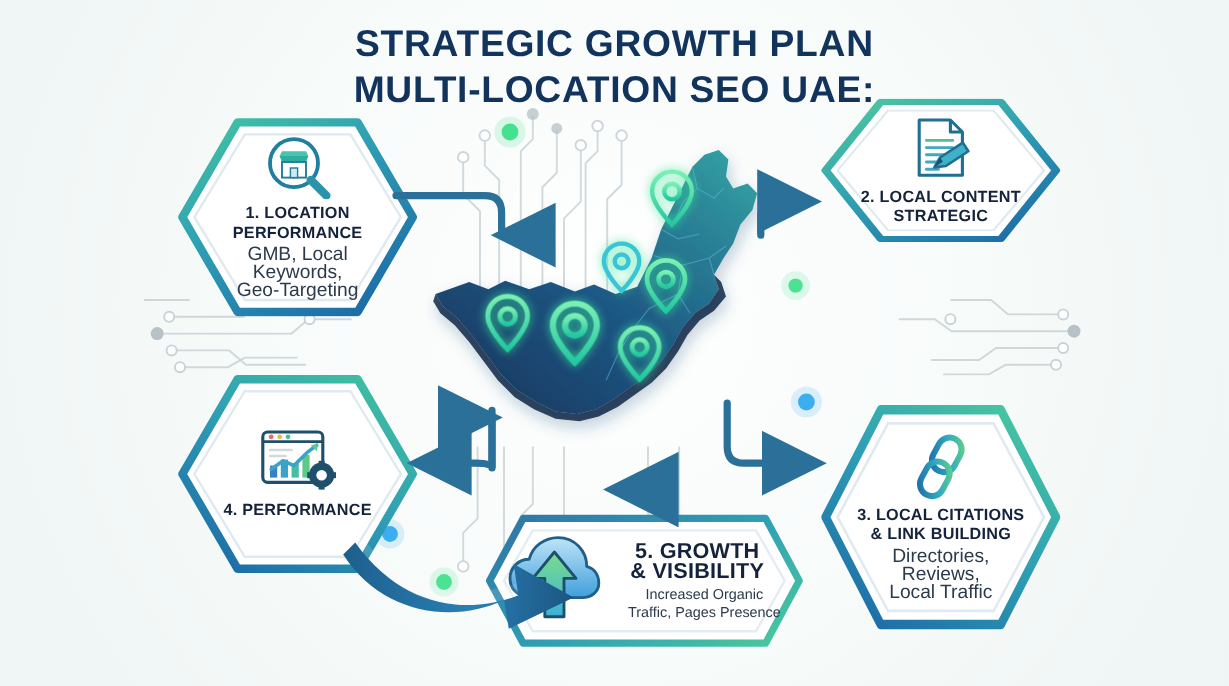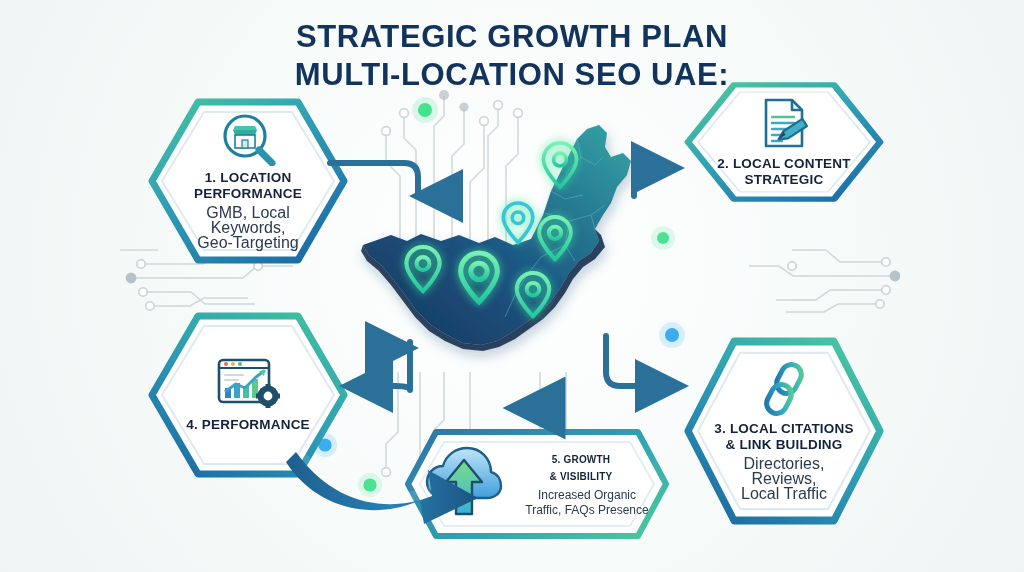--- a/index.html
+++ b/index.html
@@ -56,21 +56,21 @@
 
   #hex1{left:148px;top:98px;width:200px;height:166px;}
   #hex2{left:684px;top:82px;width:200px;height:120px;}
   #hex4{left:148px;top:312px;width:200px;height:166px;}
   #hex3{left:684px;top:312px;width:200px;height:188px;margin-top:25px;}
 
   
   #hex5{left:404px;top:428px;width:266px;height:112px;}
   #hex5 .hex-inner{flex-direction:row;padding:0 14px;gap:10px;}
   #hex5 .hex-text{display:flex;flex-direction:column;align-items:center;justify-content:center;}
-  #hex5 .hex-title{font-size:10px;line-height:17px;}
+  #hex5 .hex-title{font-size:18px;line-height:17px;}
   #hex5 .hex-sub{font-size:12px;line-height:15px;margin-left:12px;}
 
   .pin-glow{filter:drop-shadow(0 0 4px rgba(60,230,150,.85));}
 </style>
 </head>
 <body>
 
 <div id="stage">
 
   <svg class="bg-svg" viewBox="0 0 1024 572">
@@ -470,21 +470,21 @@
           <path d="M39 14 L57 36 H47 V68 H31 V36 H21 Z" fill="url(#upG)" stroke="#1f4f6b" stroke-width="2.4" stroke-linejoin="round"></path>
         </svg>
       </div>
       <div class="hex-text">
         <div class="hex-title">
           <div>5. GROWTH</div>
           <div>&amp; VISIBILITY</div>
         </div>
         <div class="hex-sub">
           <div>Increased Organic</div>
-          <div>Traffic, FAQs Presence</div>
+          <div>Traffic, Pages Presence</div>
         </div>
       </div>
     </div>
   </div>
 
   <div class="title-wrap">
     <div class="title-line">STRATEGIC GROWTH PLAN</div>
     <div class="title-line">MULTI-LOCATION SEO UAE:</div>
   </div>
 

